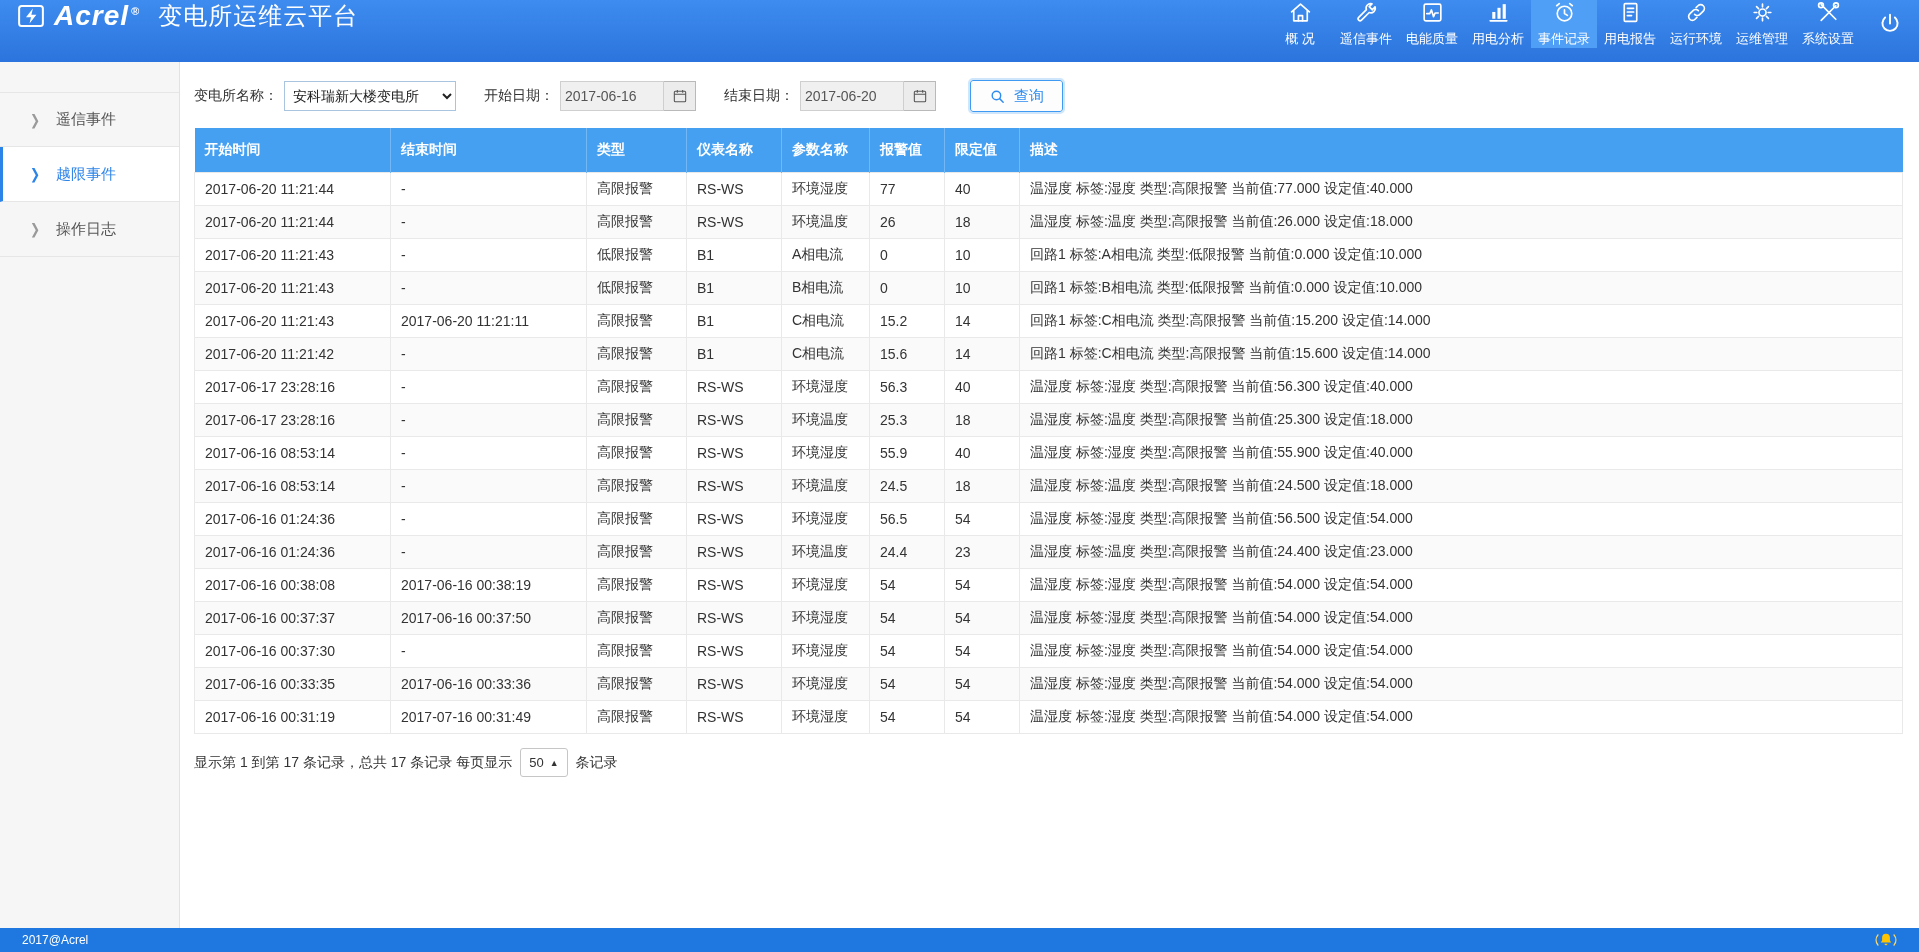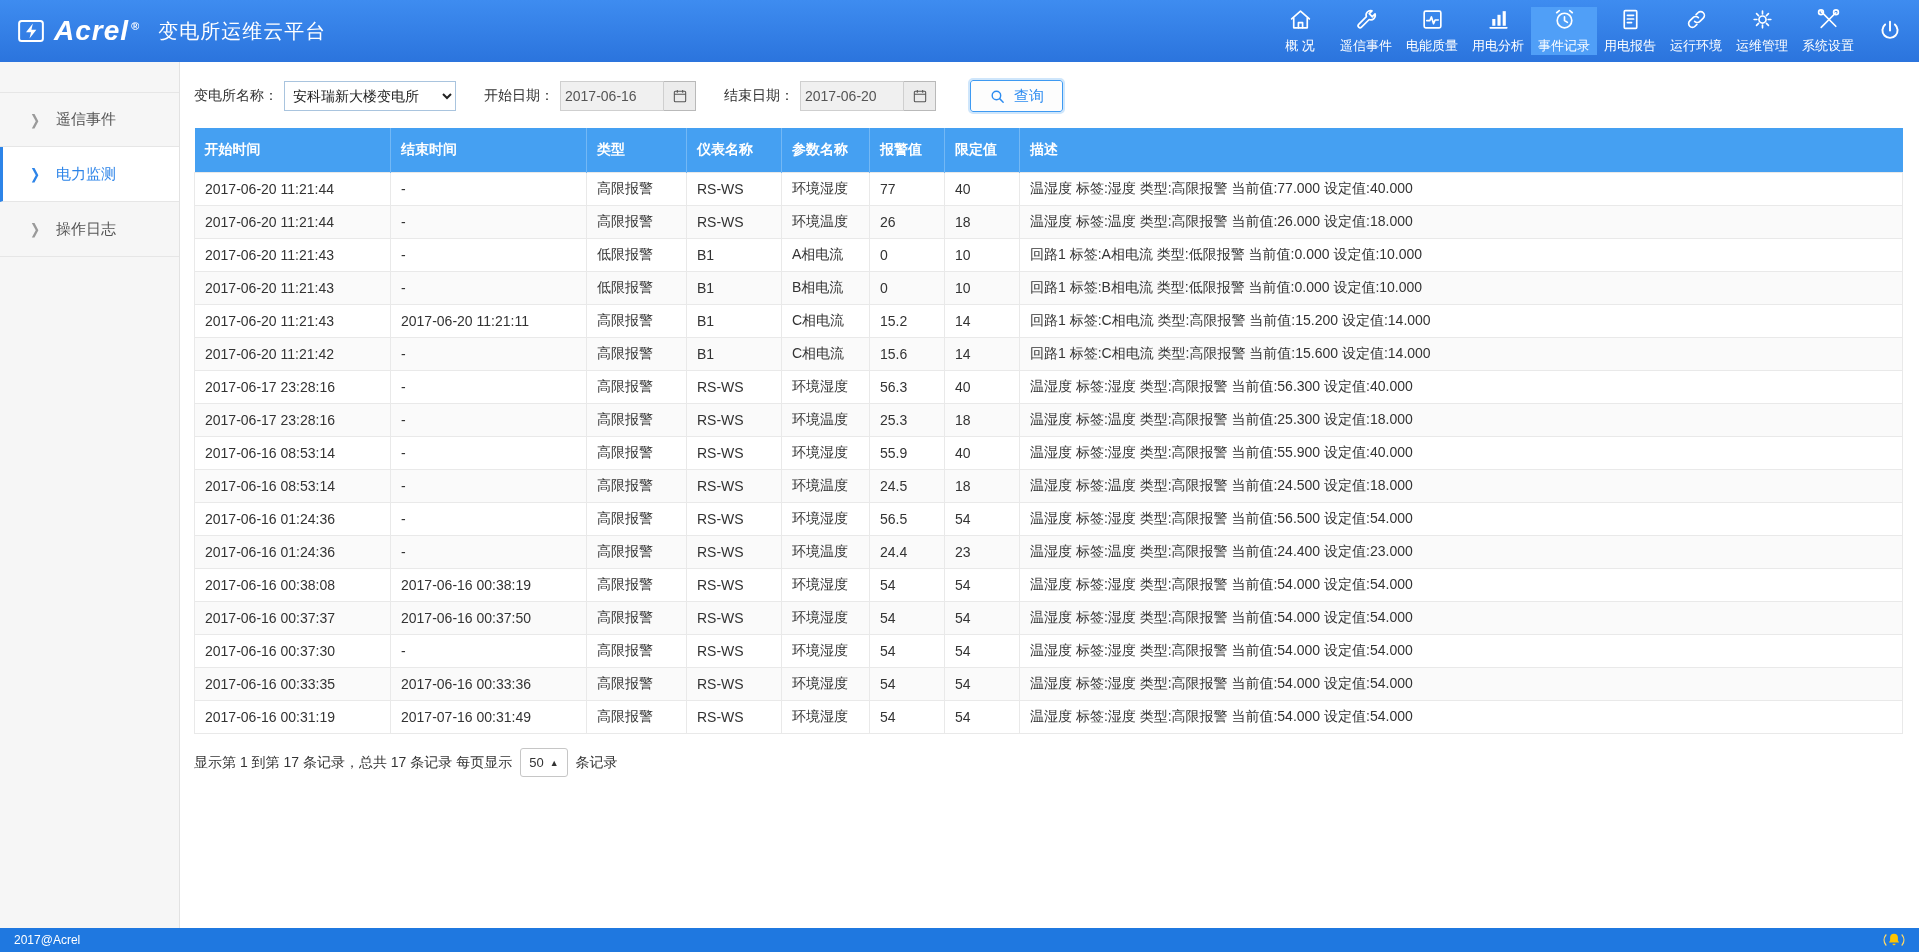--- a/index.html
+++ b/index.html
@@ -2,26 +2,26 @@
 <html><head>
 <meta charset="utf-8">
 <style>
   * { margin:0; padding:0; box-sizing:border-box; }
   html,body { width:1919px; height:952px; overflow:hidden;
     font-family:"Liberation Sans","DejaVu Sans",sans-serif; background:#fff; }
   .app { width:1919px; height:952px; display:flex; flex-direction:column; }
 
   
   .topbar { flex:0 0 62px; background:linear-gradient(180deg,#3e8cf0,#2b74dd);
-    display:flex; align-items:center; color:#fff; }
+    display:flex; align-items:flex-start; color:#fff; }
   .brand { display:flex; align-items:center; padding:0 10px 0 14px; }
   .logo-mark { width:34px; height:30px; margin-right:6px; }
   .logo-text { font-size:28px; font-weight:bold; font-style:italic; letter-spacing:1px; }
   .logo-reg { font-size:11px; vertical-align:super; margin-left:2px; }
-  .app-title { display:flex; align-items:center; font-size:20px; letter-spacing:1px; padding-left:8px; }
+  .app-title { display:flex; align-items:center; font-size:24px; letter-spacing:1px; padding-left:8px; }
   .nav { margin-left:auto; display:flex; align-items:stretch; }
   .nav-item { width:66px; display:flex; flex-direction:column; align-items:center;
     justify-content:center; gap:5px; font-size:13px; cursor:pointer; white-space:nowrap; }
   .nav-item svg { width:25px; height:25px; stroke:#fff; fill:none; stroke-width:1.6;
     stroke-linecap:round; stroke-linejoin:round; }
   .nav-item.active { background:#509ff7; }
   .power { width:58px; display:flex; align-items:center; justify-content:center; cursor:pointer; }
   .power svg { width:26px; height:26px; stroke:#fff; fill:none; stroke-width:1.8; stroke-linecap:round; }
 
   
@@ -65,21 +65,21 @@
   tbody tr:nth-child(even) { background:#fafafa; }
 
   
   .pagebar { display:flex; align-items:center; gap:8px; font-size:14px; color:#333; margin-top:14px; }
   .pagesize { display:flex; align-items:center; gap:6px; border:1px solid #c6c6c6; border-radius:3px;
     background:#fff; padding:6px 8px; cursor:pointer; font-size:13px; color:#333; }
   .pagesize .caret { font-size:9px; color:#333; }
 
   
   .footer { flex:0 0 24px; background:#1f78e0; color:#fff; font-size:12px;
-    display:flex; align-items:center; justify-content:space-between; padding:0 14px; }
+    display:flex; align-items:center; justify-content:space-between; padding:0 22px; }
   .footer .bell { display:flex; align-items:center; cursor:pointer; }
   .footer .bell svg { width:22px; height:20px; }
 </style>
 </head>
 <body>
 
 <div class="app">
 
   <div class="topbar">
     <div class="brand">
@@ -172,21 +172,21 @@
 
   <div class="body">
 
     <div class="sidebar">
       <div class="side-item">
         <span class="chev">❯</span>
         <span>遥信事件</span>
       </div>
       <div class="side-item active">
         <span class="chev">❯</span>
-        <span>电力监测</span>
+        <span>越限事件</span>
       </div>
       <div class="side-item">
         <span class="chev">❯</span>
         <span>操作日志</span>
       </div>
     </div>
 
     <div class="main">
 
       <div class="filters">

